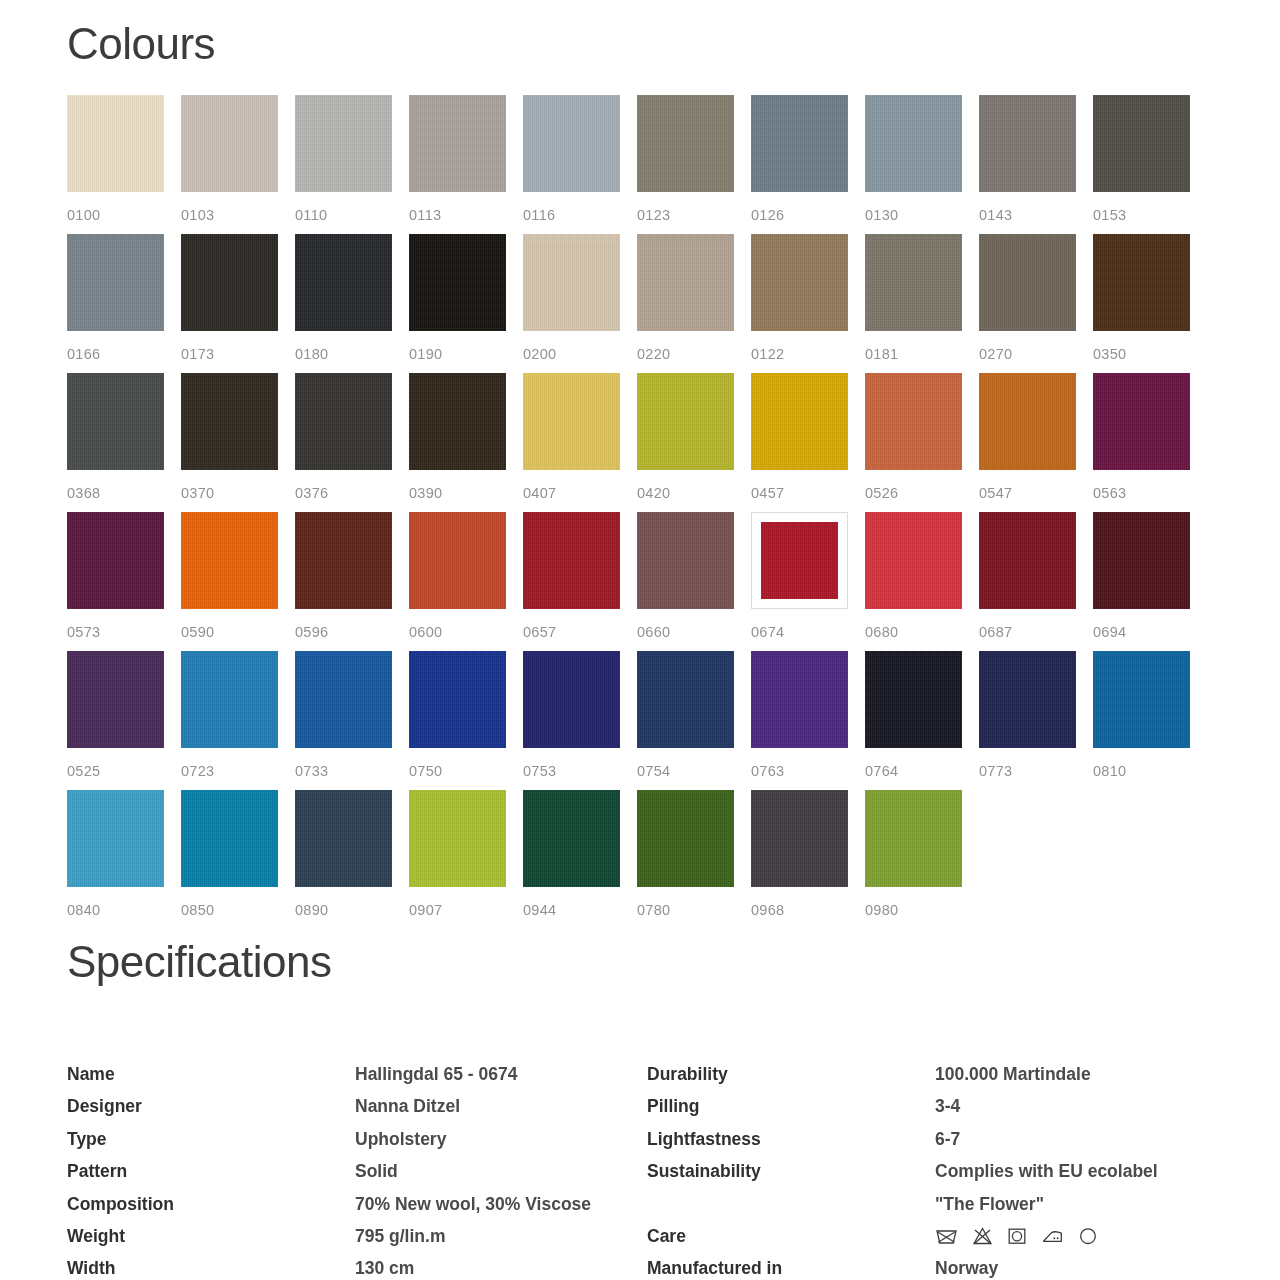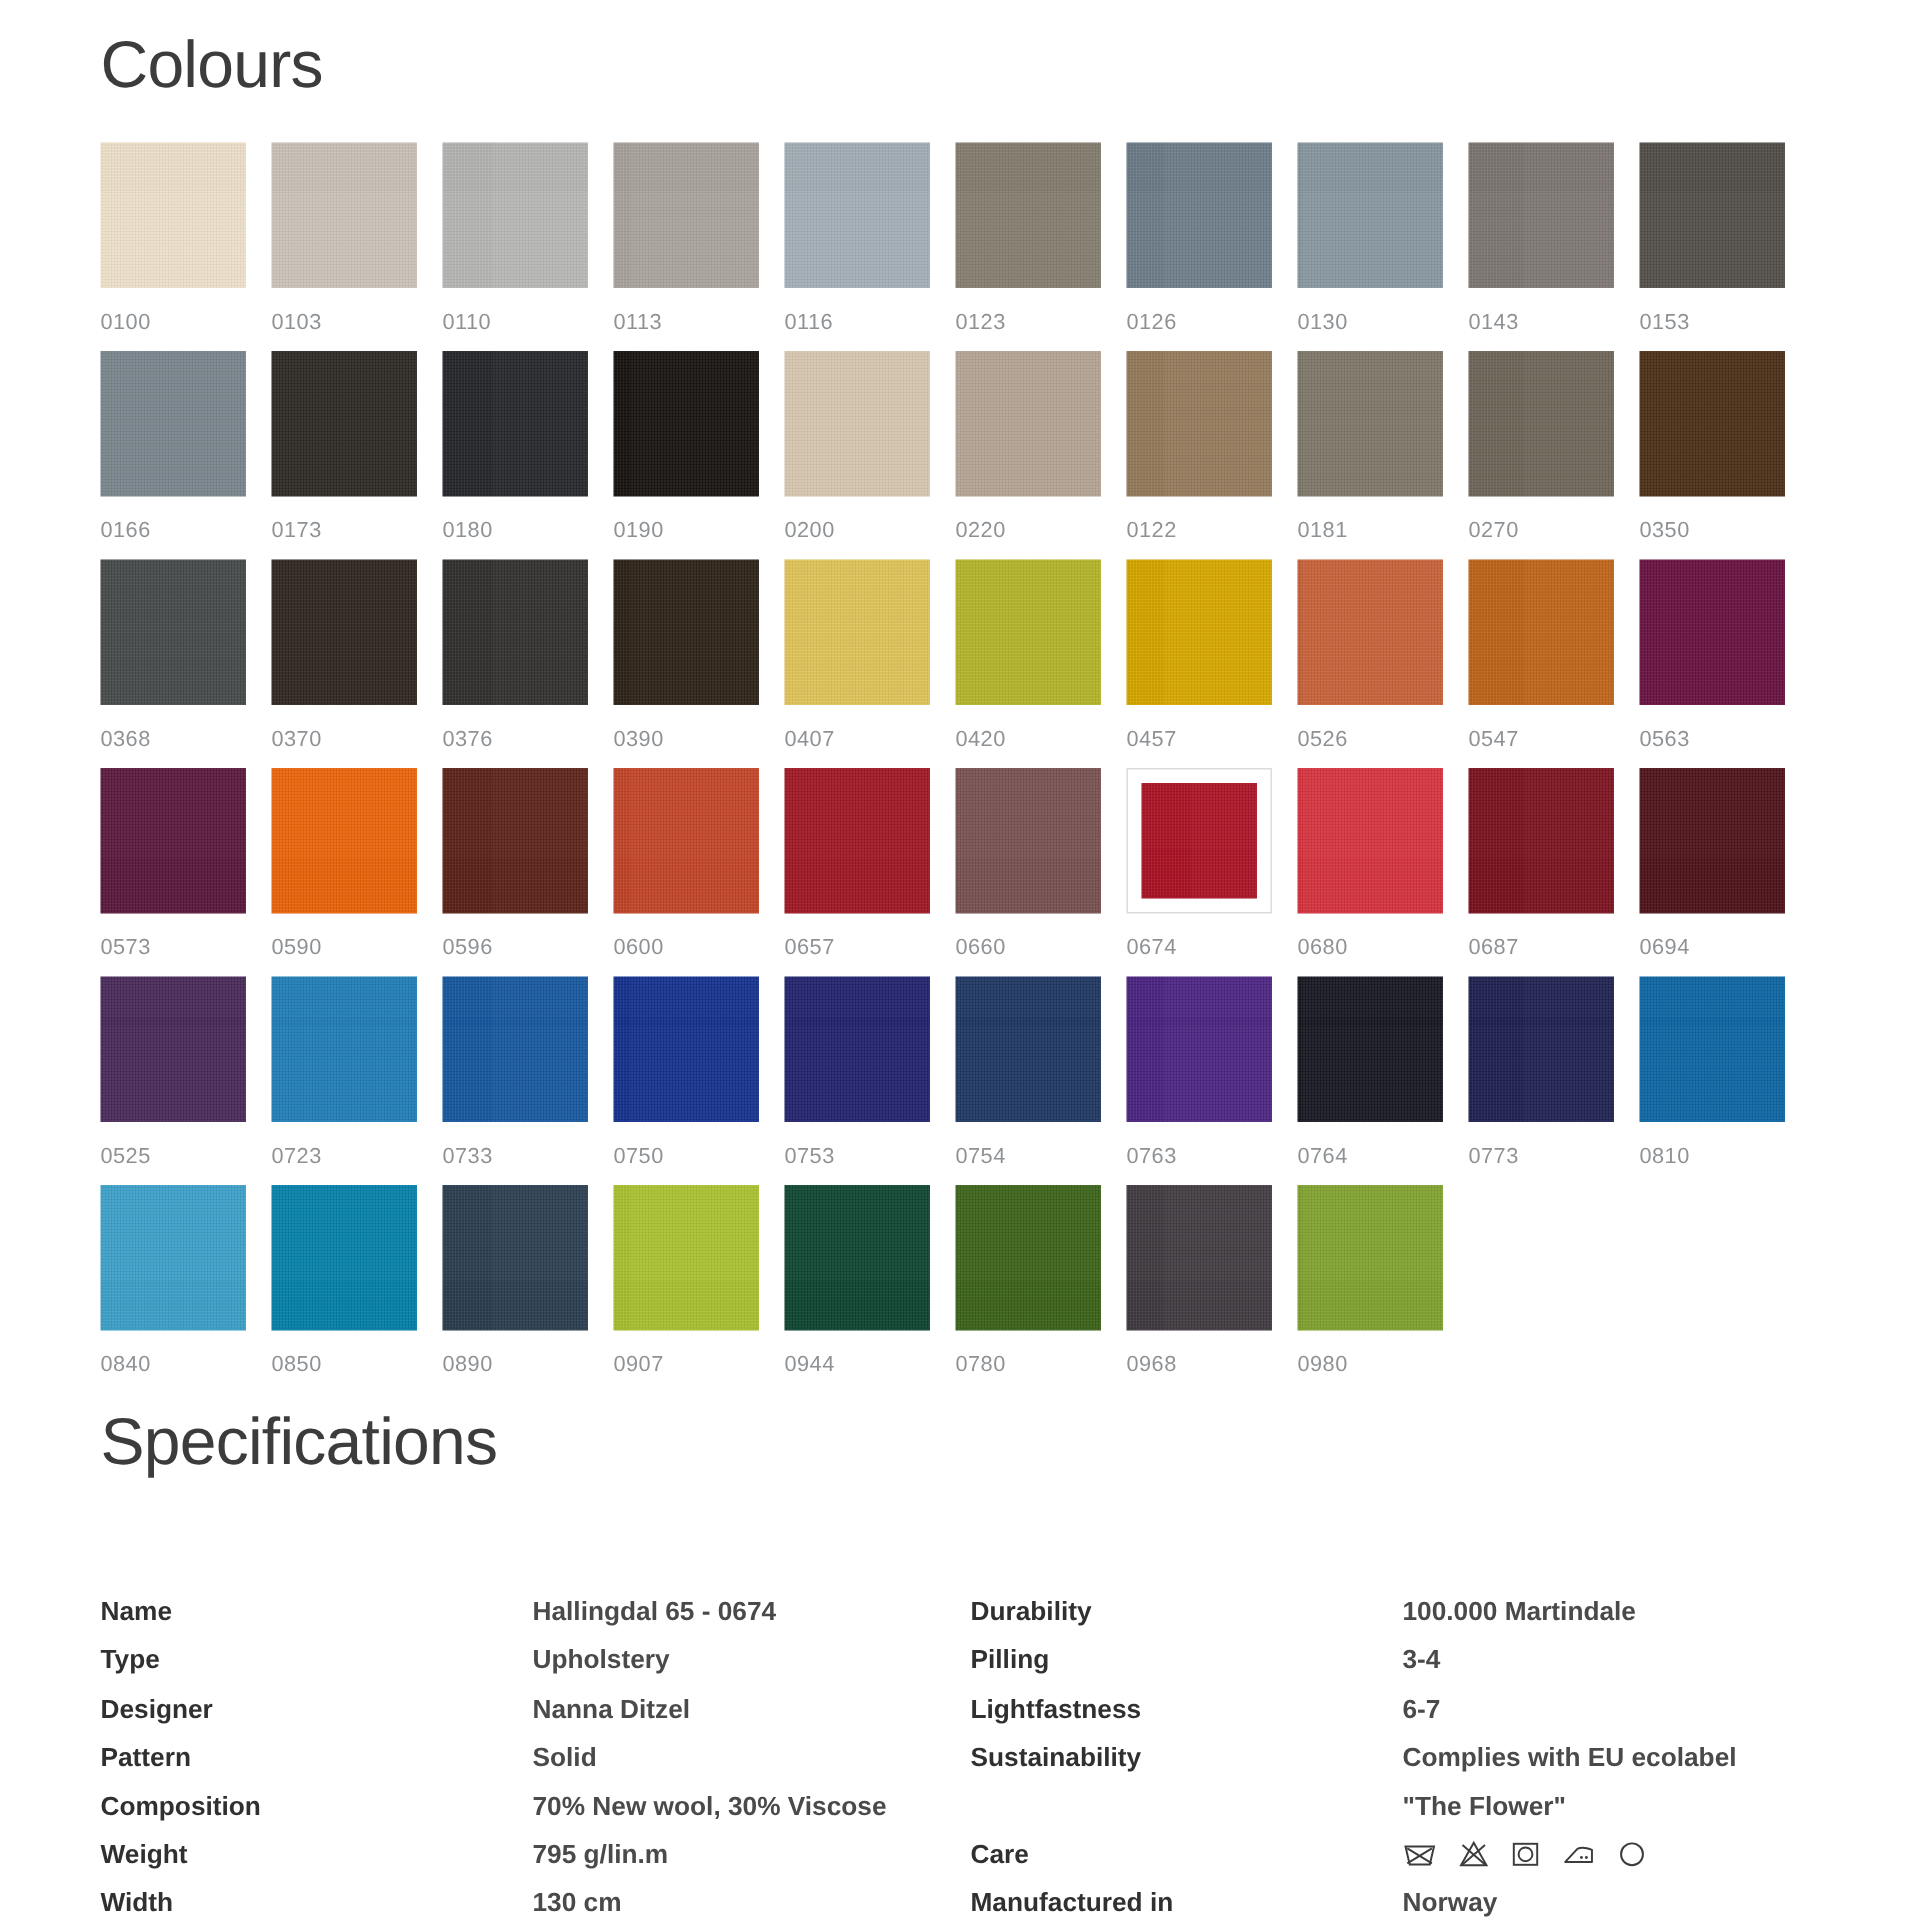--- a/index.html
+++ b/index.html
@@ -366,26 +366,26 @@
     </div>
 
   <h1 class="section-title" id="specs-title">Specifications</h1>
 
   <div class="spec-col" id="spec-col-left">
       <div class="spec-row">
         <span class="spec-key">Name</span>
         <span class="spec-val">Hallingdal 65 - 0674</span>
       </div>
       <div class="spec-row">
+        <span class="spec-key">Designer</span>
+        <span class="spec-val">Nanna Ditzel</span>
+      </div>
+      <div class="spec-row">
         <span class="spec-key">Type</span>
         <span class="spec-val">Upholstery</span>
-      </div>
-      <div class="spec-row">
-        <span class="spec-key">Designer</span>
-        <span class="spec-val">Nanna Ditzel</span>
       </div>
       <div class="spec-row">
         <span class="spec-key">Pattern</span>
         <span class="spec-val">Solid</span>
       </div>
       <div class="spec-row">
         <span class="spec-key">Composition</span>
         <span class="spec-val">70% New wool, 30% Viscose</span>
       </div>
       <div class="spec-row">

